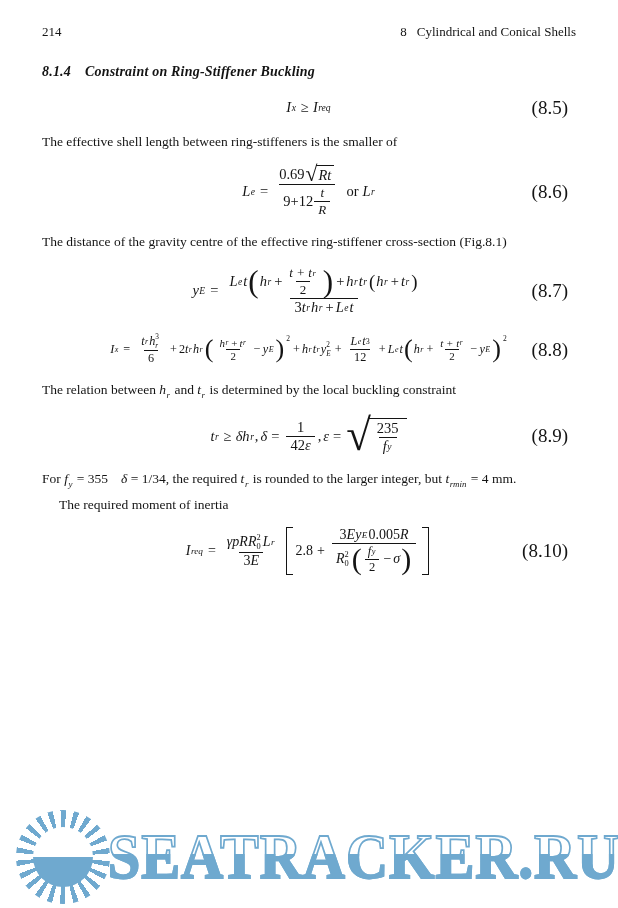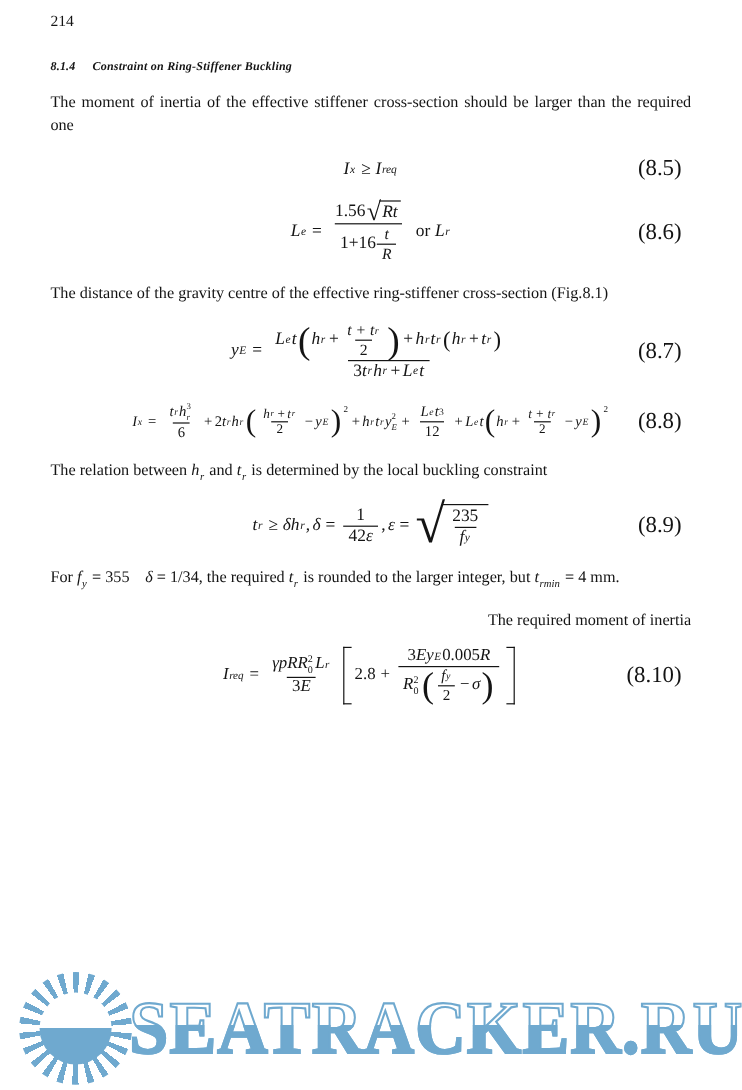--- a/index.html
+++ b/index.html
@@ -1,28 +1,28 @@
 <!DOCTYPE html>
 <html><head>
 <meta charset="utf-8">
 <style>
   html,body{margin:0;padding:0;background:#fff;}
   body{width:618px;height:908px;position:relative;overflow:hidden;
        font-family:"Liberation Serif","DejaVu Serif",serif;color:#141414;}
-  .content{padding:10px 42px 0 42px;font-family:Liberation Serif, serif;}
+  .content{padding:24px 42px 0 42px;font-family:Liberation Serif, serif;}
 
   .running-head{display:flex;justify-content:space-between;font-size:13px;}
   .rh-right span{margin-left:10px;}
 
-  .sec-title{margin:24px 0 15px 0;font-size:10px;font-weight:bold;font-style:italic;letter-spacing:.2px;}
+  .sec-title{margin:24px 0 15px 0;font-size:14px;font-weight:bold;font-style:italic;letter-spacing:.2px;}
   .sec-title .sec-no{margin-right:14px;}
 
   p.body-p{font-size:13.5px;line-height:1.4;text-align:justify;margin:15px 0 0 0;}
   p.body-p i{font-style:italic;}
-  p.indent{ text-indent:17px; margin-top:16px; text-align:right;}
+  p.indent{ text-indent:17px; margin-top:6px; text-align:left;}
   .gap{display:inline-block;width:13px;}
   .nowrap{white-space:nowrap;}
 
   sub{font-size:.66em;font-style:italic;vertical-align:-0.45em;margin:0 1px 0 .5px;}
   sup{font-size:.66em;font-style:normal;vertical-align:.45em;}
 
   .eq{position:relative;display:flex;justify-content:center;align-items:center;margin:13px 0;}
   .eq-body{display:flex;align-items:center;font-size:14.5px;}
   .eq-no{position:absolute;right:8px;top:50%;transform:translateY(-50%);font-size:19px;}
   .eq i{font-style:italic;}
@@ -72,57 +72,58 @@
        -webkit-text-stroke:1.6px #6fa9cf;}
   }
 </style>
 </head>
 <body>
 
 <div class="content">
 
   <div class="running-head">
     <span>214</span>
+    <span class="rh-right"><span>8</span><span>Cylindrical and Conical Shells</span></span>
   </div>
 
   <h1 class="sec-title">
     <span class="sec-no">8.1.4</span><span>Constraint on Ring-Stiffener Buckling</span>
   </h1>
 
-  <p class="body-p">The moment of inertia of the effective stiffener cross-section should be larger than the required one</p>
 
   <div class="eq" style="margin:19px 0 17px;">
     <span class="eq-body">
       <i>I</i>
         <sub>x</sub>
       <span class="op">≥</span>
       <i>I</i>
         <sub>req</sub>
     </span>
     <span class="eq-no">(8.5)</span>
   </div>
 
+  <p class="body-p">The effective shell length between ring-stiffeners is the smaller of</p>
 
   <div class="eq">
     <span class="eq-body">
       <i>L</i>
         <sub>e</sub>
       <span class="op">=</span>
       <span class="frac">
         <span class="fnum">
-            <span>1.56</span>
+            <span>0.69</span>
             <span class="sqrt">
               <span class="rsign">√</span>
               <span class="rarg">
                 <i>Rt</i>
               </span>
             </span>
           </span>
         <span class="fden">
-            <span>1+16</span>
+            <span>9+12</span>
             <span class="frac fs">
               <span class="fnum">
                 <i>t</i>
               </span>
               <span class="fden">
                 <i>R</i>
               </span>
             </span>
           </span>
       </span>

